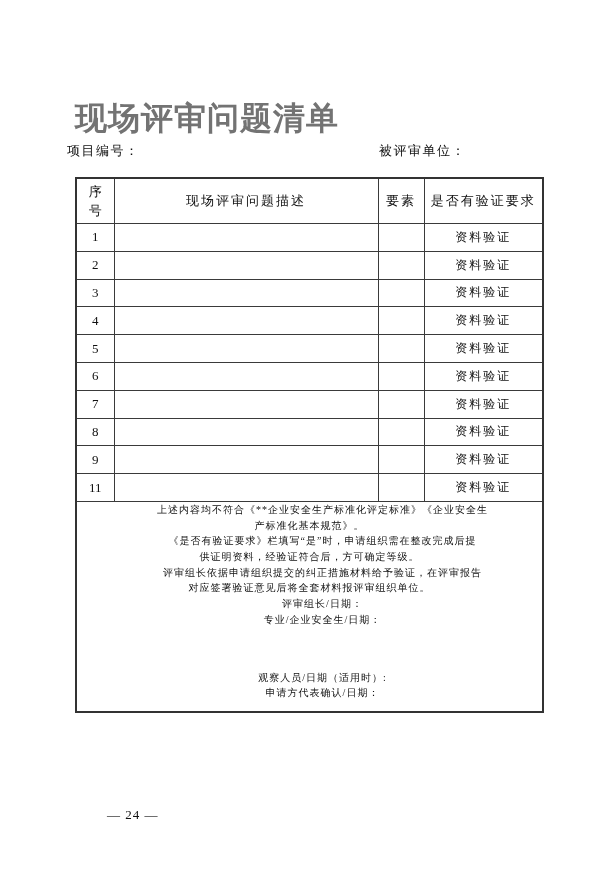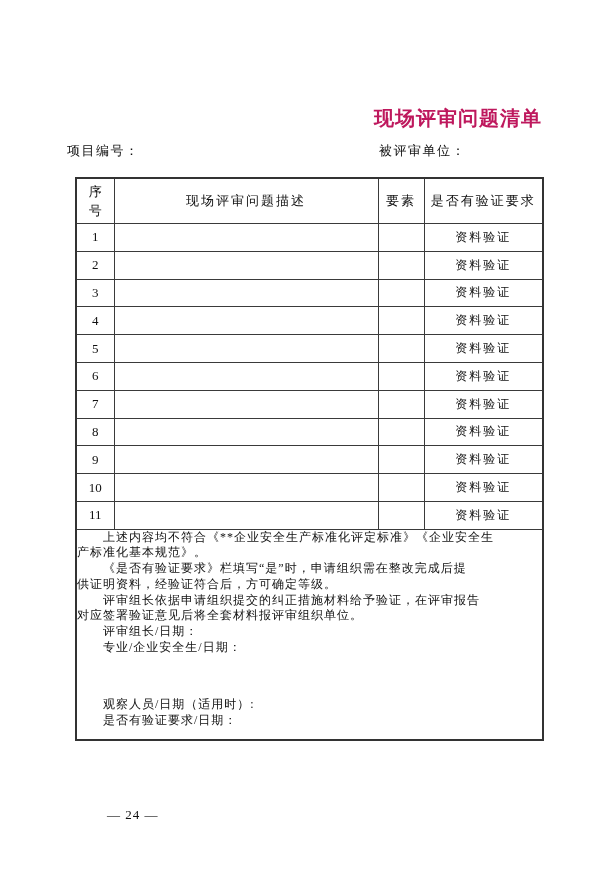--- a/index.html
+++ b/index.html
@@ -8,24 +8,24 @@
     background: #ffffff;
     font-family: "Liberation Serif", "DejaVu Serif", serif;
     color: #111111;
     position: relative;
     overflow: hidden;
   }
   .page { position: relative; width: 615px; height: 873px; }
 
   .doc-title {
     position: absolute; left: 75px; top: 104px; width: 467px;
-    text-align: right;
+    text-align: left;
     font-family: "Liberation Sans", "DejaVu Sans", sans-serif;
-    font-weight: 700; font-size: 20px; line-height: 28px;
-    letter-spacing: 1px; color: #be185d;
+    font-weight: 700; font-size: 32px; line-height: 28px;
+    letter-spacing: 1px; color: #737373;
   }
   .meta-project {
     position: absolute; left: 67px; top: 143px;
     font-size: 13px; line-height: 16px; letter-spacing: 1.5px;
   }
   .meta-unit {
     position: absolute; left: 379px; top: 143px;
     font-size: 13px; line-height: 16px; letter-spacing: 1.5px;
   }
 
@@ -45,21 +45,21 @@
     font-size: 13px; letter-spacing: 2px;
   }
   th.no-h { white-space: pre-line; line-height: 19px; letter-spacing: 0; }
   tbody td { height: 26.8px; }
   td.num-cell { text-align: center; font-size: 13px; letter-spacing: 0; }
   td.verify-cell { text-align: center; font-size: 12px; letter-spacing: 2px; }
 
   td.notes-cell {
     height: 209px; vertical-align: top;
     padding: 6px 3px 0 9px;
-    font-size: 12px; line-height: 15.7px; letter-spacing: 1px;
+    font-size: 10px; line-height: 15.7px; letter-spacing: 1px; text-align: center;
   }
   .notes-line { white-space: nowrap; }
   .indent { padding-left: 26px; }
   .sig-gap { height: 42px; }
 
   .page-number {
     position: absolute; left: 107px; top: 807px;
     font-size: 13px; line-height: 15px; letter-spacing: 1px;
   }
 </style>
@@ -138,44 +138,38 @@
         <td></td>
         <td class="verify-cell">资料验证</td>
       </tr>
       <tr>
         <td class="num-cell">9</td>
         <td></td>
         <td></td>
         <td class="verify-cell">资料验证</td>
       </tr>
       <tr>
-        <td class="num-cell">10</td>
-        <td></td>
-        <td></td>
-        <td class="verify-cell">资料验证</td>
-      </tr>
-      <tr>
         <td class="num-cell">11</td>
         <td></td>
         <td></td>
         <td class="verify-cell">资料验证</td>
       </tr>
       <tr>
         <td class="notes-cell" colspan="4">
           <div class="notes-line indent">上述内容均不符合《**企业安全生产标准化评定标准》《企业安全生</div>
           <div class="notes-line">产标准化基本规范》。</div>
           <div class="notes-line indent">《是否有验证要求》栏填写“是”时，申请组织需在整改完成后提</div>
           <div class="notes-line">供证明资料，经验证符合后，方可确定等级。</div>
           <div class="notes-line indent">评审组长依据申请组织提交的纠正措施材料给予验证，在评审报告</div>
           <div class="notes-line">对应签署验证意见后将全套材料报评审组织单位。</div>
           <div class="notes-line indent">评审组长/日期：</div>
           <div class="notes-line indent">专业/企业安全生/日期：</div>
           <div class="sig-gap"></div>
           <div class="notes-line indent">观察人员/日期（适用时）:</div>
-          <div class="notes-line indent">是否有验证要求/日期：</div>
+          <div class="notes-line indent">申请方代表确认/日期：</div>
         </td>
       </tr>
     </tbody>
   </table>
 
   <div class="page-number">— 24 —</div>
 
 </div>
 
 </body></html>

